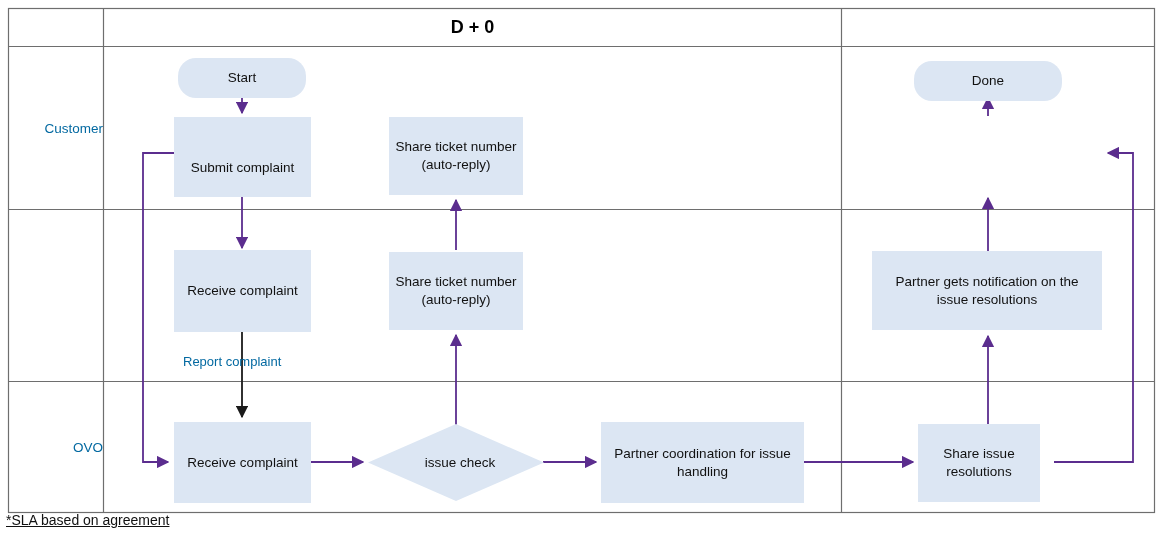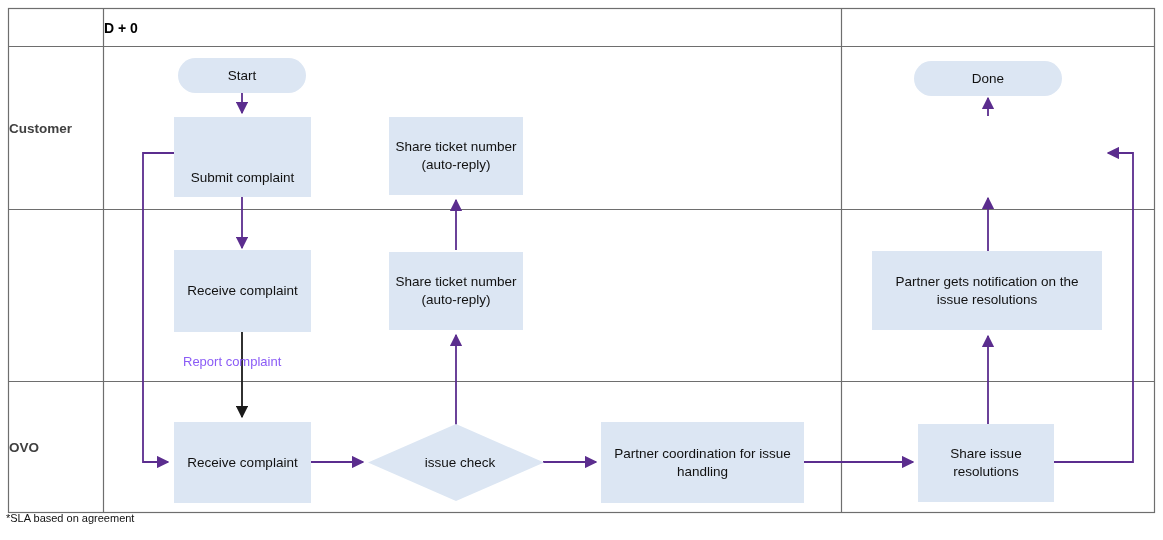--- a/index.html
+++ b/index.html
@@ -30,21 +30,21 @@
     position: absolute;
     box-sizing: border-box;
     display: flex;
     align-items: center;
     justify-content: center;
     text-align: center;
     background: #dce6f3;
     color: #111111;
     font-size: 13.5px;
     line-height: 1.32;
-    padding: 10px 6px;
+    padding: 20px 6px;
     z-index: 3;
   }
   .node.pill {
     border-radius: 18px;
   }
   .node.diamond {
     background: transparent;
     padding: 0;
   }
   .diamond-shape {
@@ -57,50 +57,51 @@
   }
   .diamond .node-label {
     position: relative;
     z-index: 1;
     padding-left: 8px;
   }
   .lane-label {
     position: absolute;
     display: flex;
     align-items: center;
-    justify-content: flex-start;
-    font-weight: bold;
+    justify-content: flex-end;
+    font-weight: normal;
     font-size: 13.5px;
-    color: #404040;
+    color: #0369a1;
     z-index: 4;
   }
   .col-header {
     position: absolute;
     display: flex;
     align-items: center;
-    justify-content: flex-start;
+    justify-content: center;
     font-weight: bold;
-    font-size: 14px;
+    font-size: 18px;
     color: #000000;
     z-index: 4;
   }
   .edge-label {
     position: absolute;
     font-size: 13px;
-    color: #8b5cf6;
+    color: #0369a1;
     background: transparent;
     white-space: nowrap;
     z-index: 4;
   }
   .footnote {
     position: absolute;
-    font-size: 11px;
+    font-size: 14px;
     color: #111111;
     white-space: nowrap;
     z-index: 5;
+    text-decoration: underline;
   }
 </style>
 </head>
 <body>
 
 <div id="canvas">
 
   <svg id="svg-layer" viewBox="0 0 1163 540" xmlns="http://www.w3.org/2000/svg">
     <defs>
       <marker id="arrow-purple" viewBox="0 0 10 10" refX="9" refY="5" markerWidth="7" markerHeight="7" orient="auto-start-reverse">
@@ -203,21 +204,21 @@
     <svg class="diamond-shape" viewBox="0 0 176 77" preserveAspectRatio="none" xmlns="http://www.w3.org/2000/svg">
       <polygon points="88,0 176,38.5 88,77 0,38.5" fill="#dce6f3"></polygon>
     </svg>
     <span class="node-label">issue check</span>
   </div>
 
   <div class="node" style="left:601px; top:422px; width:203px; height:81px;">
     <span class="node-label">Partner coordination for issue handling</span>
   </div>
 
-  <div class="node" style="left:918px; top:424px; width:136px; height:78px;">
+  <div class="node" style="left:918px; top:424px; width:122px; height:78px;">
     <span class="node-label">Share issue resolutions</span>
   </div>
 
   <div class="footnote" style="left:6px; top:512px;">
     <span>*SLA based on agreement</span>
   </div>
 
 </div>
 
 </body></html>

